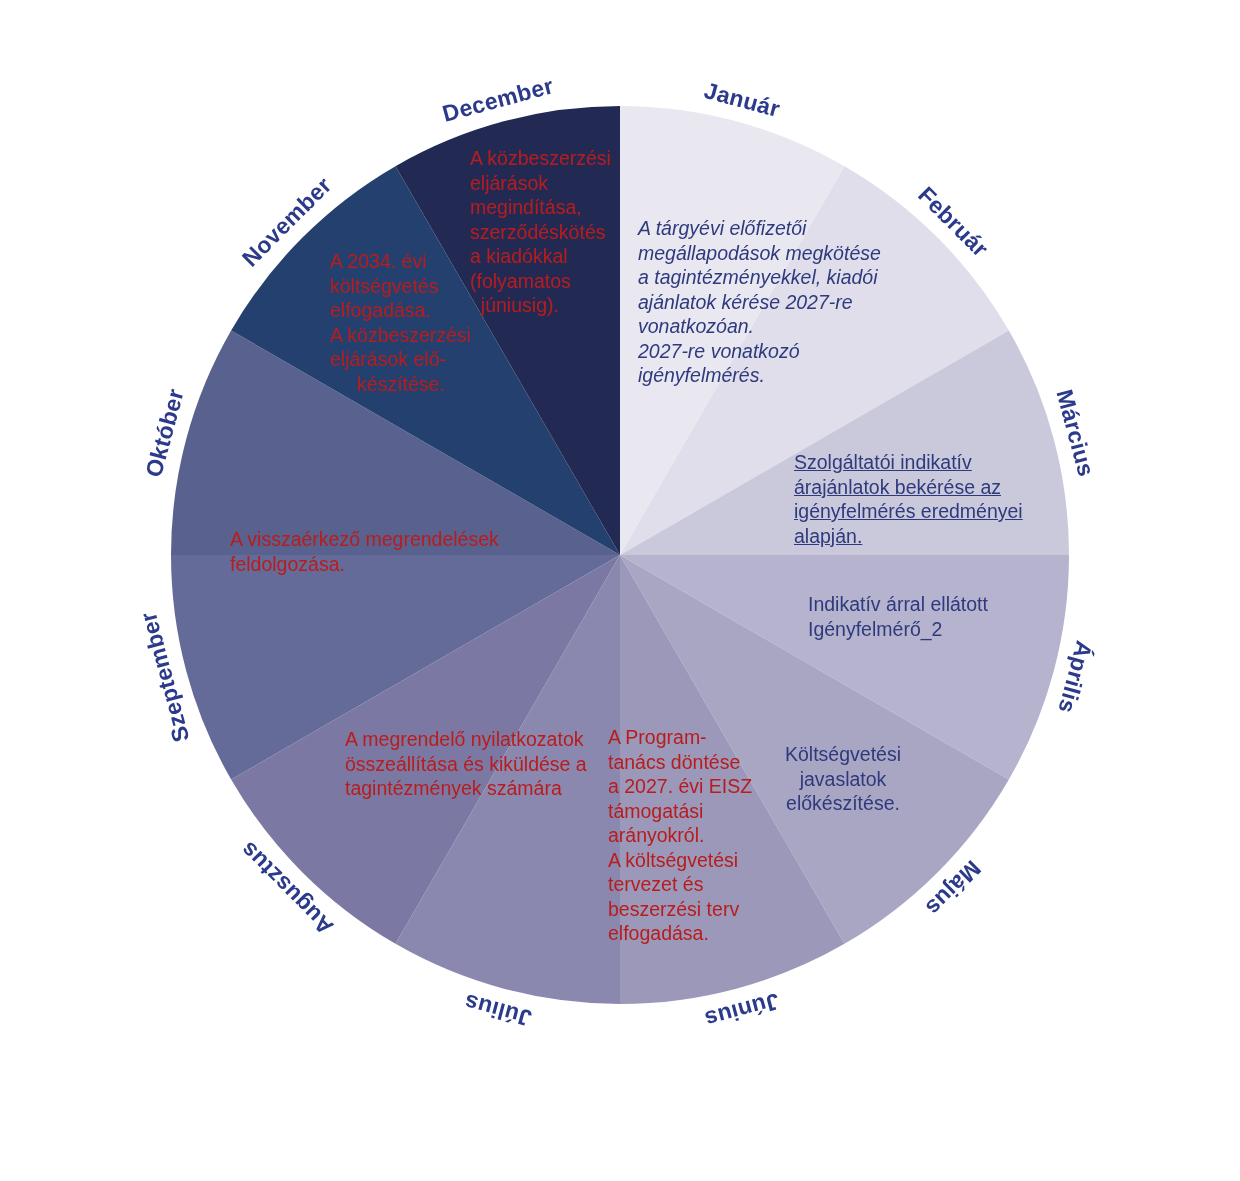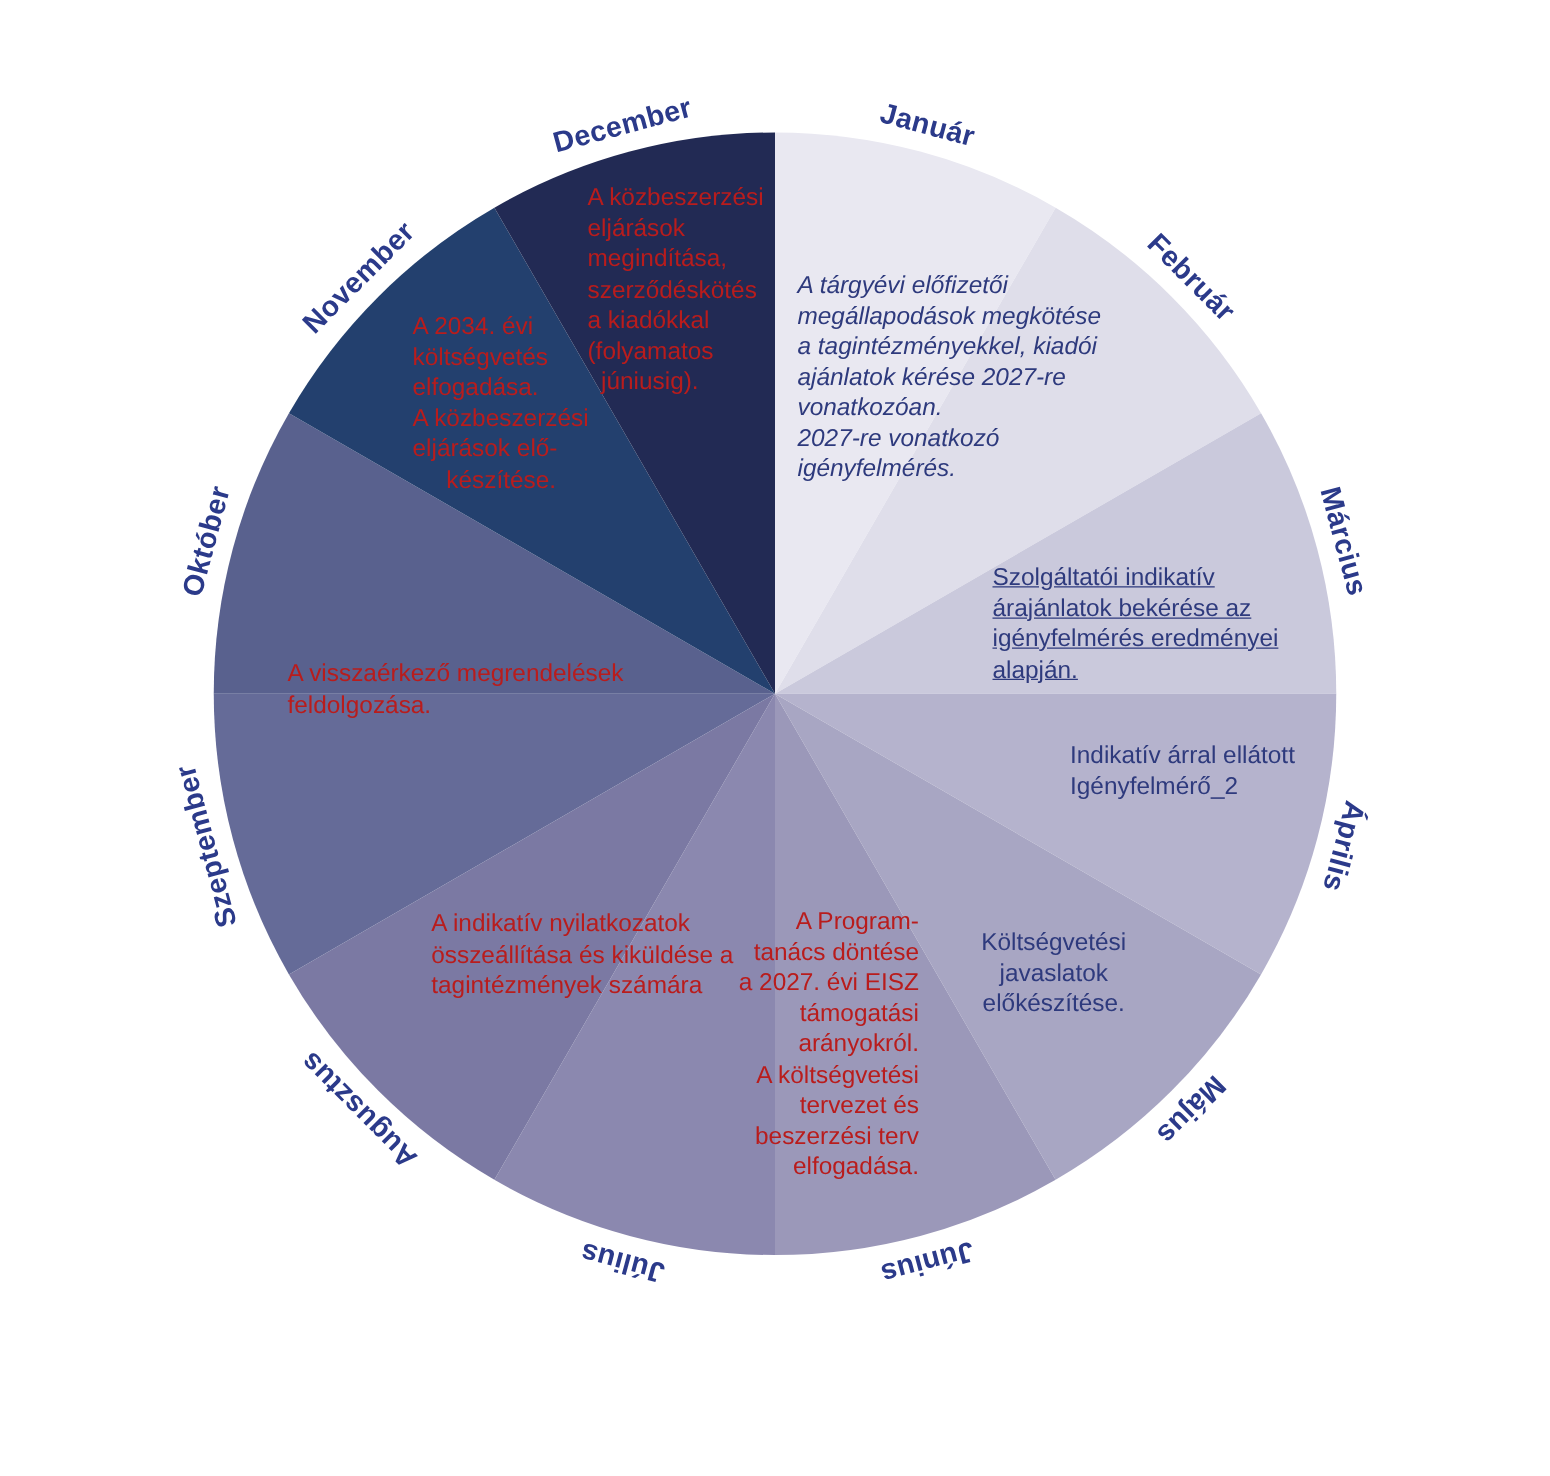--- a/index.html
+++ b/index.html
@@ -75,35 +75,35 @@
 megállapodások megkötése
 a tagintézményekkel, kiadói
 ajánlatok kérése 2027-re
 vonatkozóan.
 2027-re vonatkozó
 igényfelmérés.</div>
       <div class="annotation dark" style="left: 794px; top: 450px; text-decoration: underline;">Szolgáltatói indikatív
 árajánlatok bekérése az
 igényfelmérés eredményei
 alapján.</div>
-      <div class="annotation dark" style="left: 808px; top: 592px; margin-left: 48px;">Indikatív árral ellátott
+      <div class="annotation dark" style="left: 808px; top: 592px;">Indikatív árral ellátott
 Igényfelmérő_2</div>
       <div class="annotation dark" style="left: 785px; top: 742px; text-align: center;">Költségvetési
 javaslatok
 előkészítése.</div>
-      <div class="annotation light" style="left: 591px; top: 725px; text-align: right;">A Program-
+      <div class="annotation light" style="left: 608px; top: 725px;">A Program-
 tanács döntése
 a 2027. évi EISZ
 támogatási
 arányokról.
 A költségvetési
 tervezet és
 beszerzési terv
 elfogadása.</div>
-      <div class="annotation light" style="left: 345px; top: 727px;">A indikatív nyilatkozatok
+      <div class="annotation light" style="left: 345px; top: 727px;">A megrendelő nyilatkozatok
 összeállítása és kiküldése a
 tagintézmények számára</div>
       <div class="annotation light" style="left: 210px; top: 527px; margin-left: 20px;">A visszaérkező megrendelések
 feldolgozása.</div>
       <div class="annotation light" style="left: 330px; top: 249px;">A 2034. évi
 költségvetés
 elfogadása.
 A közbeszerzési
 eljárások elő-
      készítése.</div>

